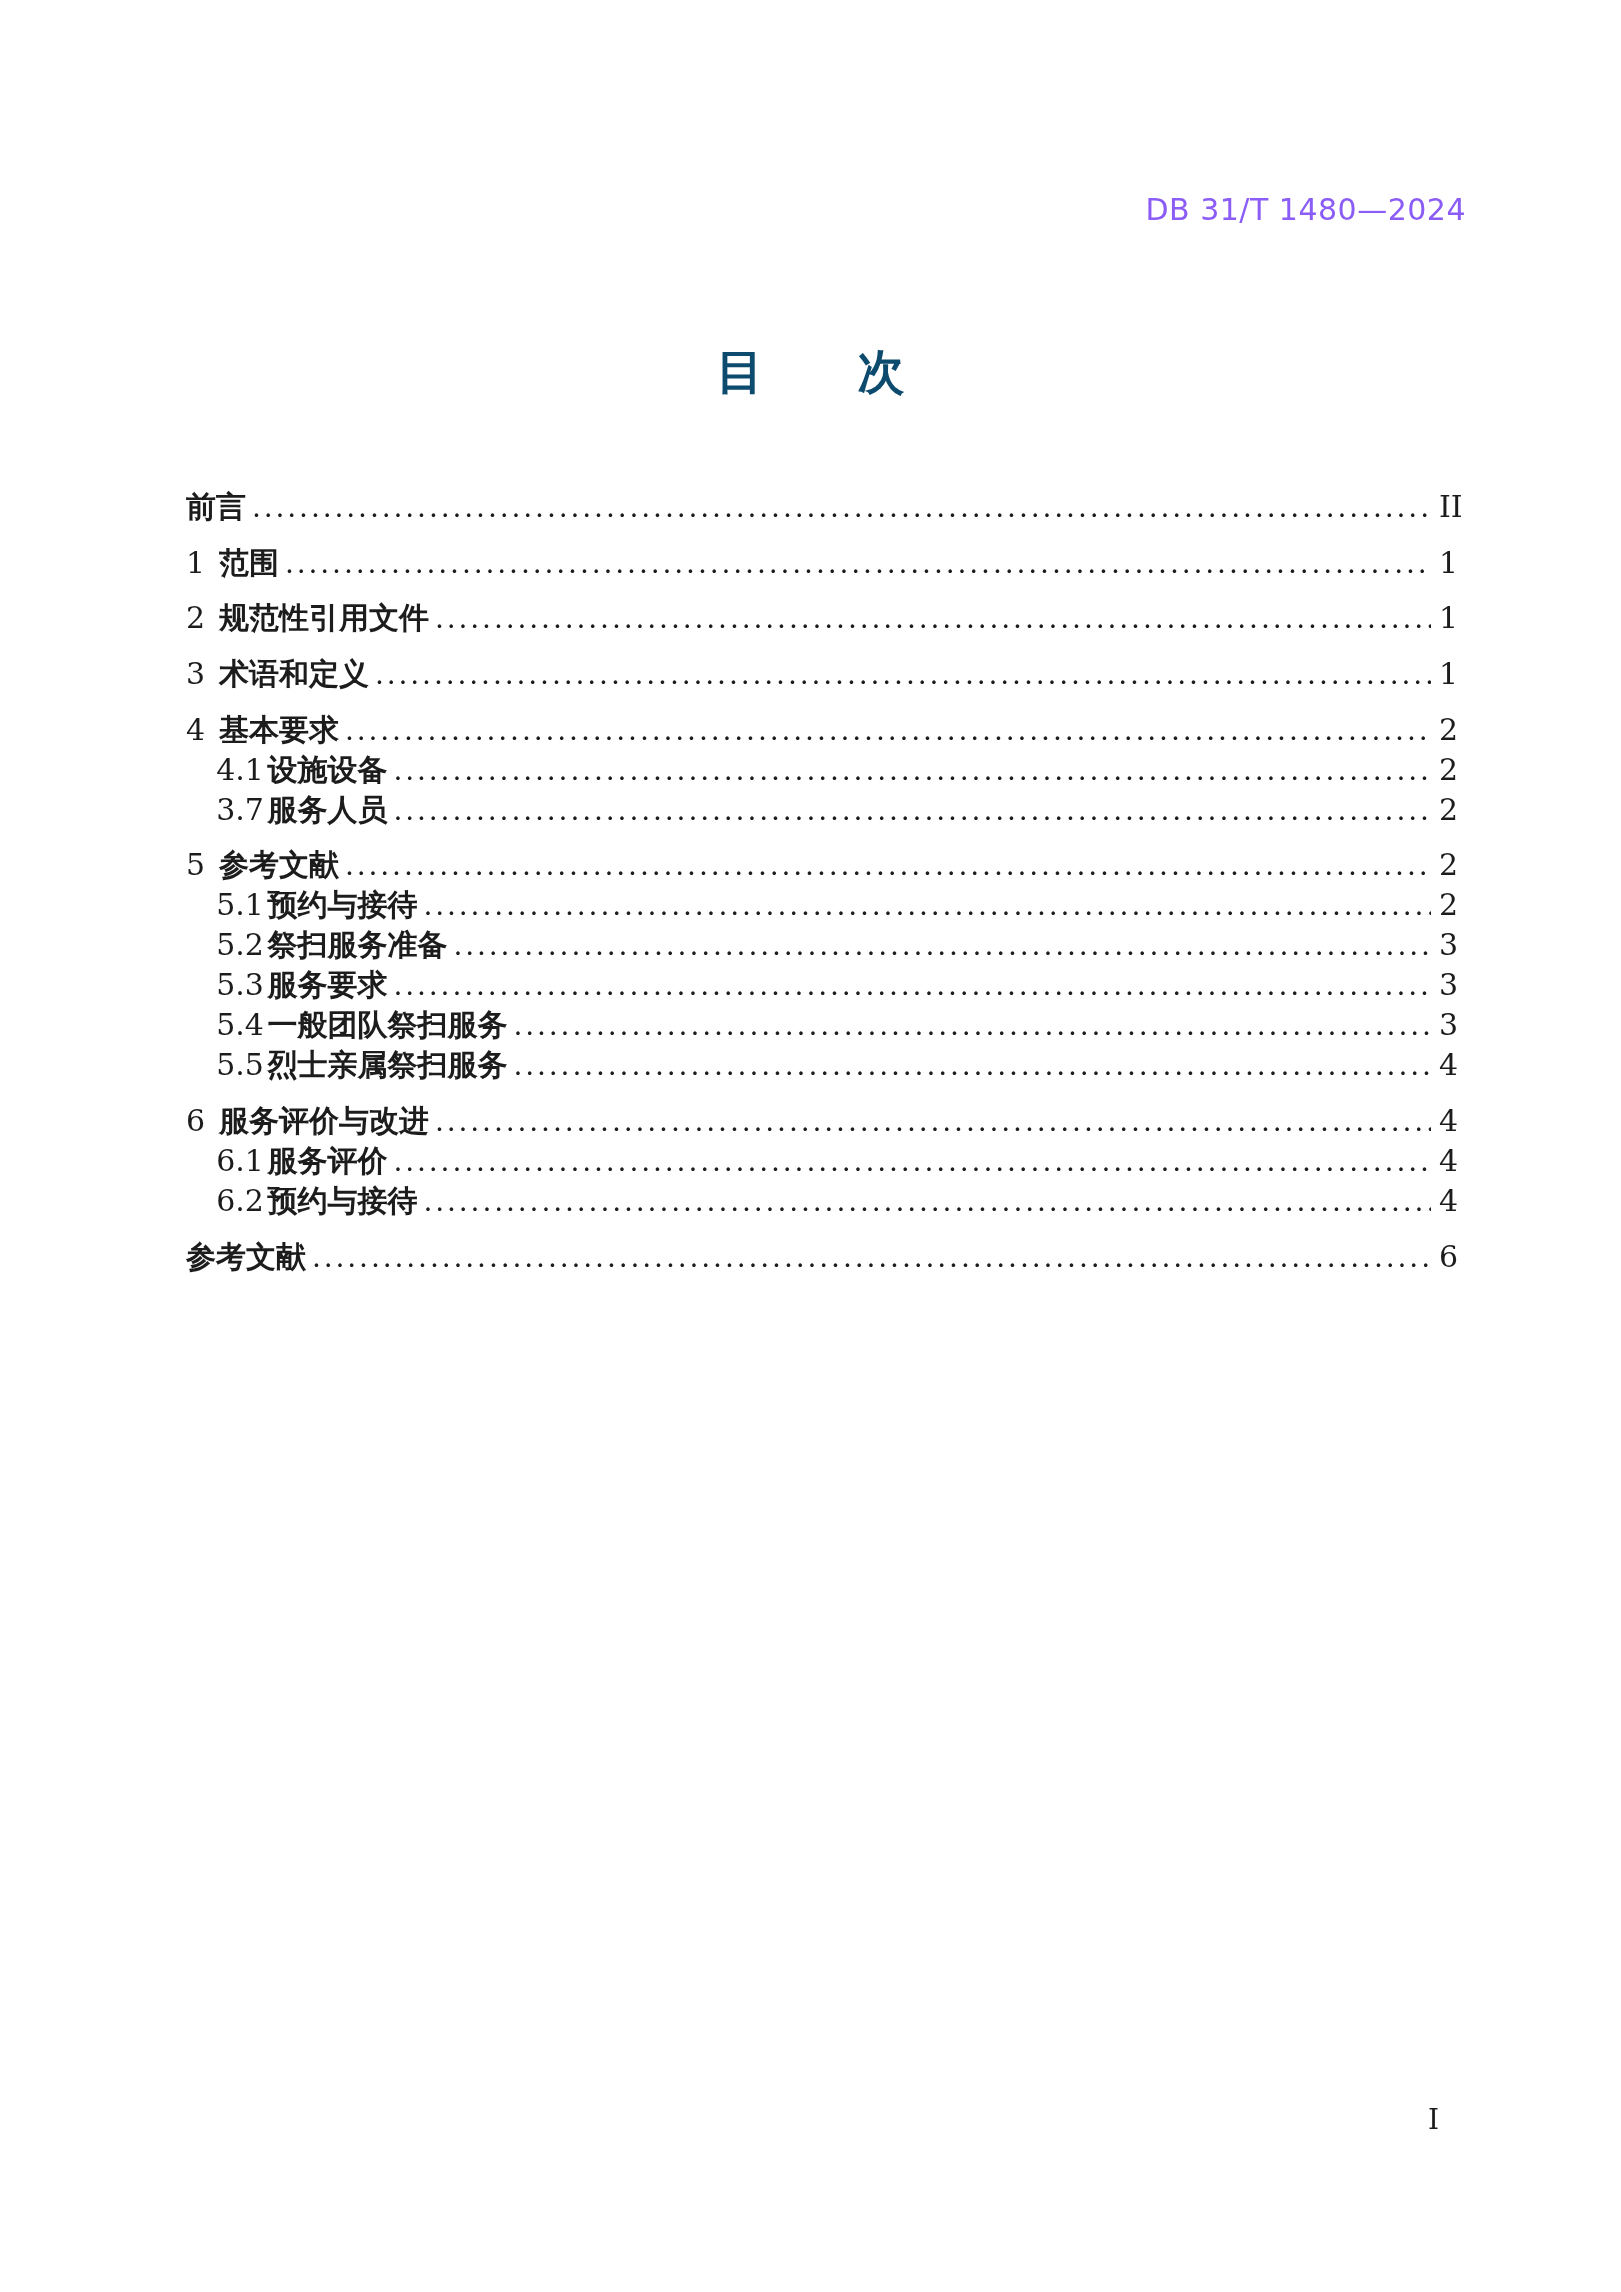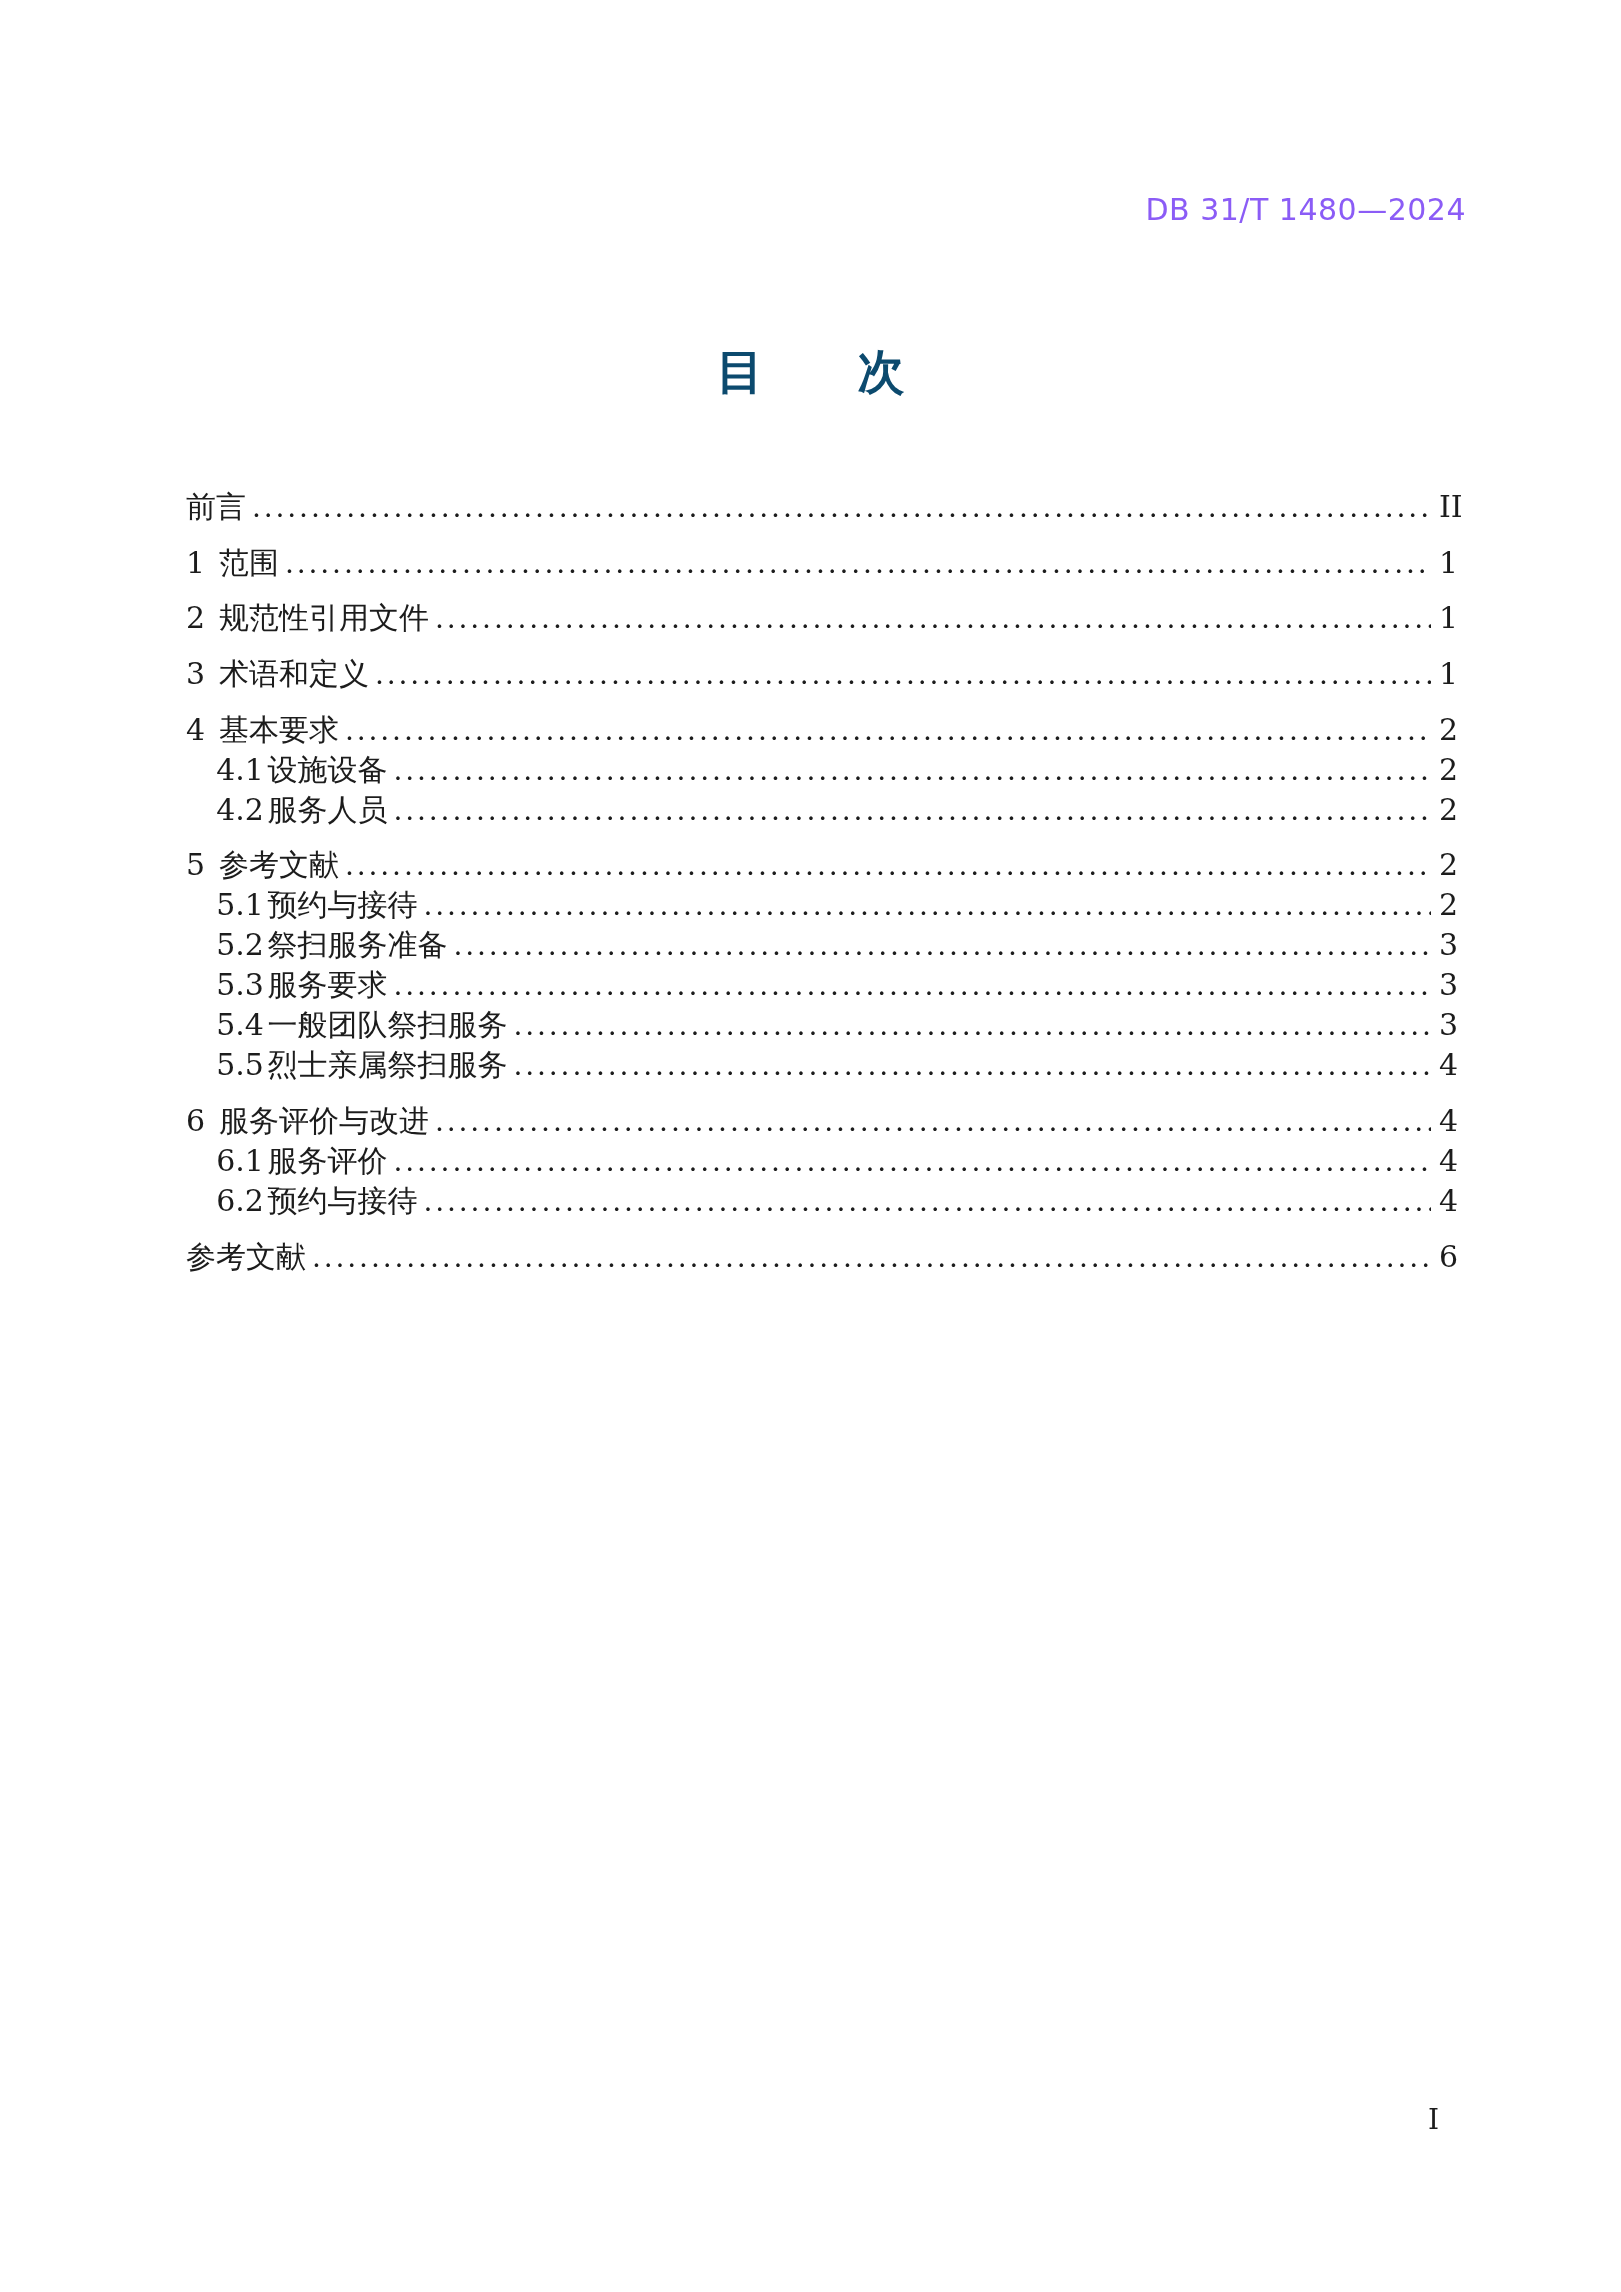--- a/index.html
+++ b/index.html
@@ -45,21 +45,21 @@
     height: 40px;
     line-height: 40px;
     font-size: 30px;
     white-space: nowrap;
   }
   .toc-row.level0:not(:first-child) { margin-top: 15.7px; }
   .toc-row.level1 { padding-left: 26.5px; }
   .toc-row .num { display: inline-block; flex: none; }
   .toc-row.level0 .num { width: 33px; }
   .toc-row.level1 .num { width: 55px; text-align: center; }
-  .toc-row .entry-label { flex: none; }
+  .toc-row .entry-label { flex: none; font-weight: bold; }
   .toc-row .dots {
     flex: 1 1 auto;
     overflow: hidden;
     margin: 0 7.8px 0 5.9px;
     letter-spacing: 2.9px;
     font-size: 28px;
     color: #1c1c1c;
   }
   .toc-row .page-num {
     flex: none;
@@ -113,21 +113,21 @@
         <span class="dots">........................................................................................................................................................................................................</span>
         <span class="page-num">2</span>
       </div>
       <div class="toc-row level1">
         <span class="num">4.1</span>
         <span class="entry-label">设施设备</span>
         <span class="dots">........................................................................................................................................................................................................</span>
         <span class="page-num">2</span>
       </div>
       <div class="toc-row level1">
-        <span class="num">4.2</span>
+        <span class="num">3.7</span>
         <span class="entry-label">服务人员</span>
         <span class="dots">........................................................................................................................................................................................................</span>
         <span class="page-num">2</span>
       </div>
       <div class="toc-row level0">
         <span class="num">5</span>
         <span class="entry-label">参考文献</span>
         <span class="dots">........................................................................................................................................................................................................</span>
         <span class="page-num">2</span>
       </div>

